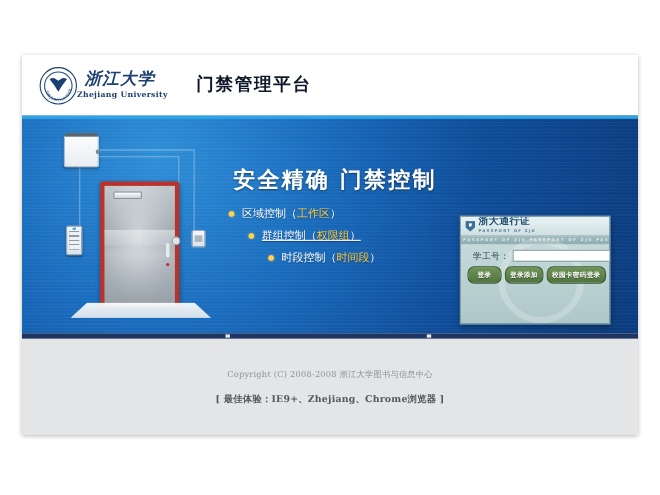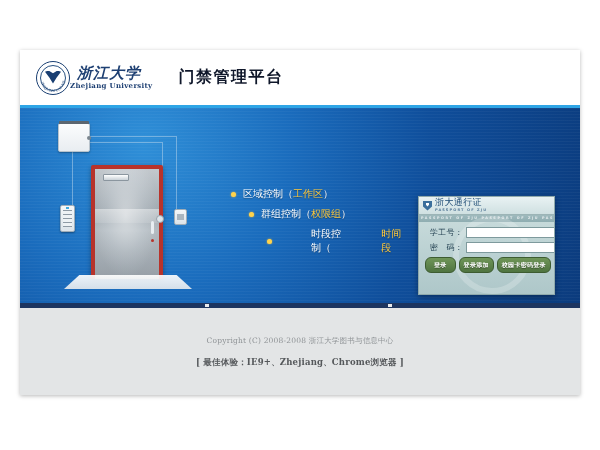--- a/index.html
+++ b/index.html
@@ -45,21 +45,21 @@
     position: absolute; left: 8px; top: 9px;
     width: 16px; height: 13px;
     background: #1a3f72;
     clip-path: polygon(0% 10%, 22% 0%, 50% 22%, 78% 0%, 100% 10%, 72% 55%, 50% 100%, 28% 55%);
   }
   .logo-seal .arc-text {
     position: absolute; left: 0; top: 0; width: 32px; height: 32px;
   }
   .logo-cn {
     margin-left: 7px;
-    font-family: Liberation Sans, sans-serif;
+    font-family: Liberation Serif, serif;
     font-size: 15px; font-weight: bold; font-style: italic;
     color: #1d3f72; letter-spacing: 1px;
     line-height: 1.05;
   }
   .logo-en {
     font-family: "DejaVu Serif", "Liberation Serif", serif;
     font-size: 7px; font-weight: bold; color: #1d3f72;
     letter-spacing: 0.3px; margin-top: 1px;
   }
   .site-title {
@@ -163,29 +163,29 @@
   .w4 { left:40px; top:25px; width:74px; height:1px; border-width:1px 0 0 0; }
   .w5 { left:114px; top:25px; width:1px; height:26px; border-width:0 0 0 1px; }
 
   
   .headline {
     position: absolute; left: 192px; top: 45px;
     font-size: 20px; font-weight: bold; color: #ffffff;
     letter-spacing: 2px;
     text-shadow: 0 1px 2px rgba(0,0,0,0.45);
   }
-  .bullets { position: absolute; left: 211px; top: 82px; width: 215px; }
+  .bullets { position: absolute; left: 188px; top: 82px; width: 215px; }
   .bullet-row {
     display: flex; align-items: center;
     font-size: 10px; color: #ffffff; margin-bottom: 6px;
     text-shadow: 0 1px 1px rgba(0,0,0,0.35);
   }
   .bullet-row.i1 { padding-left: 0px; }
-  .bullet-row.i2 { padding-left: 18px; }
-  .bullet-row.i3 { padding-left: 36px; gap: 32px; }
+  .bullet-row.i2 { padding-left: 18px; text-decoration: underline; }
+  .bullet-row.i3 { padding-left: 36px; }
   .dot {
     width: 5px; height: 5px; border-radius: 50%;
     background: #ffd34d; margin-right: 7px; flex: 0 0 auto;
     box-shadow: 0 0 2px rgba(255,200,60,0.9);
   }
   .hl { color: #ffc93c; }
 
   
   .login {
     position: absolute; left: 398px; top: 91px;
@@ -206,21 +206,21 @@
     background: #3b6f9c;
     clip-path: polygon(0% 0%, 100% 0%, 100% 60%, 50% 100%, 0% 60%);
     position: relative;
   }
   .shield::after {
     content:""; position:absolute; left:3px; top:2px; width:3px; height:4px;
     background:#ffffff;
     clip-path: polygon(0% 0%, 100% 0%, 100% 55%, 50% 100%, 0% 55%);
   }
   .login-head-cn {
-    font-size: 9px; font-weight: normal; color: #1d4b74; letter-spacing: 0.4px;
+    font-size: 9px; font-weight: bold; color: #1d4b74; letter-spacing: 0.4px;
     line-height: 1;
   }
   .login-head-en {
     font-size: 3.6px; color: #5c7f9c; letter-spacing: 1.1px;
     line-height: 1; margin-top: 1.5px; font-weight: bold;
   }
   .watermark-strip {
     height: 7px;
     background: linear-gradient(180deg,#9fbabd 0%,#8fadb1 100%);
     overflow: hidden; white-space: nowrap;
@@ -342,20 +342,21 @@
         <div class="door-knob"></div>
       </div>
 
       <div class="reader">
         <div class="slot"></div>
       </div>
 
       <div class="floor"></div>
     </div>
 
+    <div class="headline">安全精确  门禁控制</div>
 
     <div class="bullets">
       <div class="bullet-row i1">
         <span class="dot"></span>
         <span>区域控制（</span>
         <span class="hl">工作区</span>
         <span>）</span>
       </div>
       <div class="bullet-row i2">
         <span class="dot"></span>
@@ -381,24 +382,20 @@
       </div>
       <div class="watermark-strip">PASSPORT OF ZJU   PASSPORT OF ZJU   PASSPORT OF ZJU   PASSPORT OF ZJU</div>
       <div class="login-body">
         <div class="lg-ghost"></div>
 
         <div class="field-row">
           <span class="field-label">学工号：</span>
           <input class="field-input" type="text" placeholder="" style="">
         </div>
 
-        <div class="field-row">
-          <span class="field-label">密　码：</span>
-          <input class="field-input" type="password" placeholder="" style="">
-        </div>
 
         <div class="btn-row">
           <button class="lbtn b1">登录</button>
           <button class="lbtn">登录添加</button>
           <button class="lbtn">校园卡密码登录</button>
         </div>
       </div>
     </div>
   </div>
 

